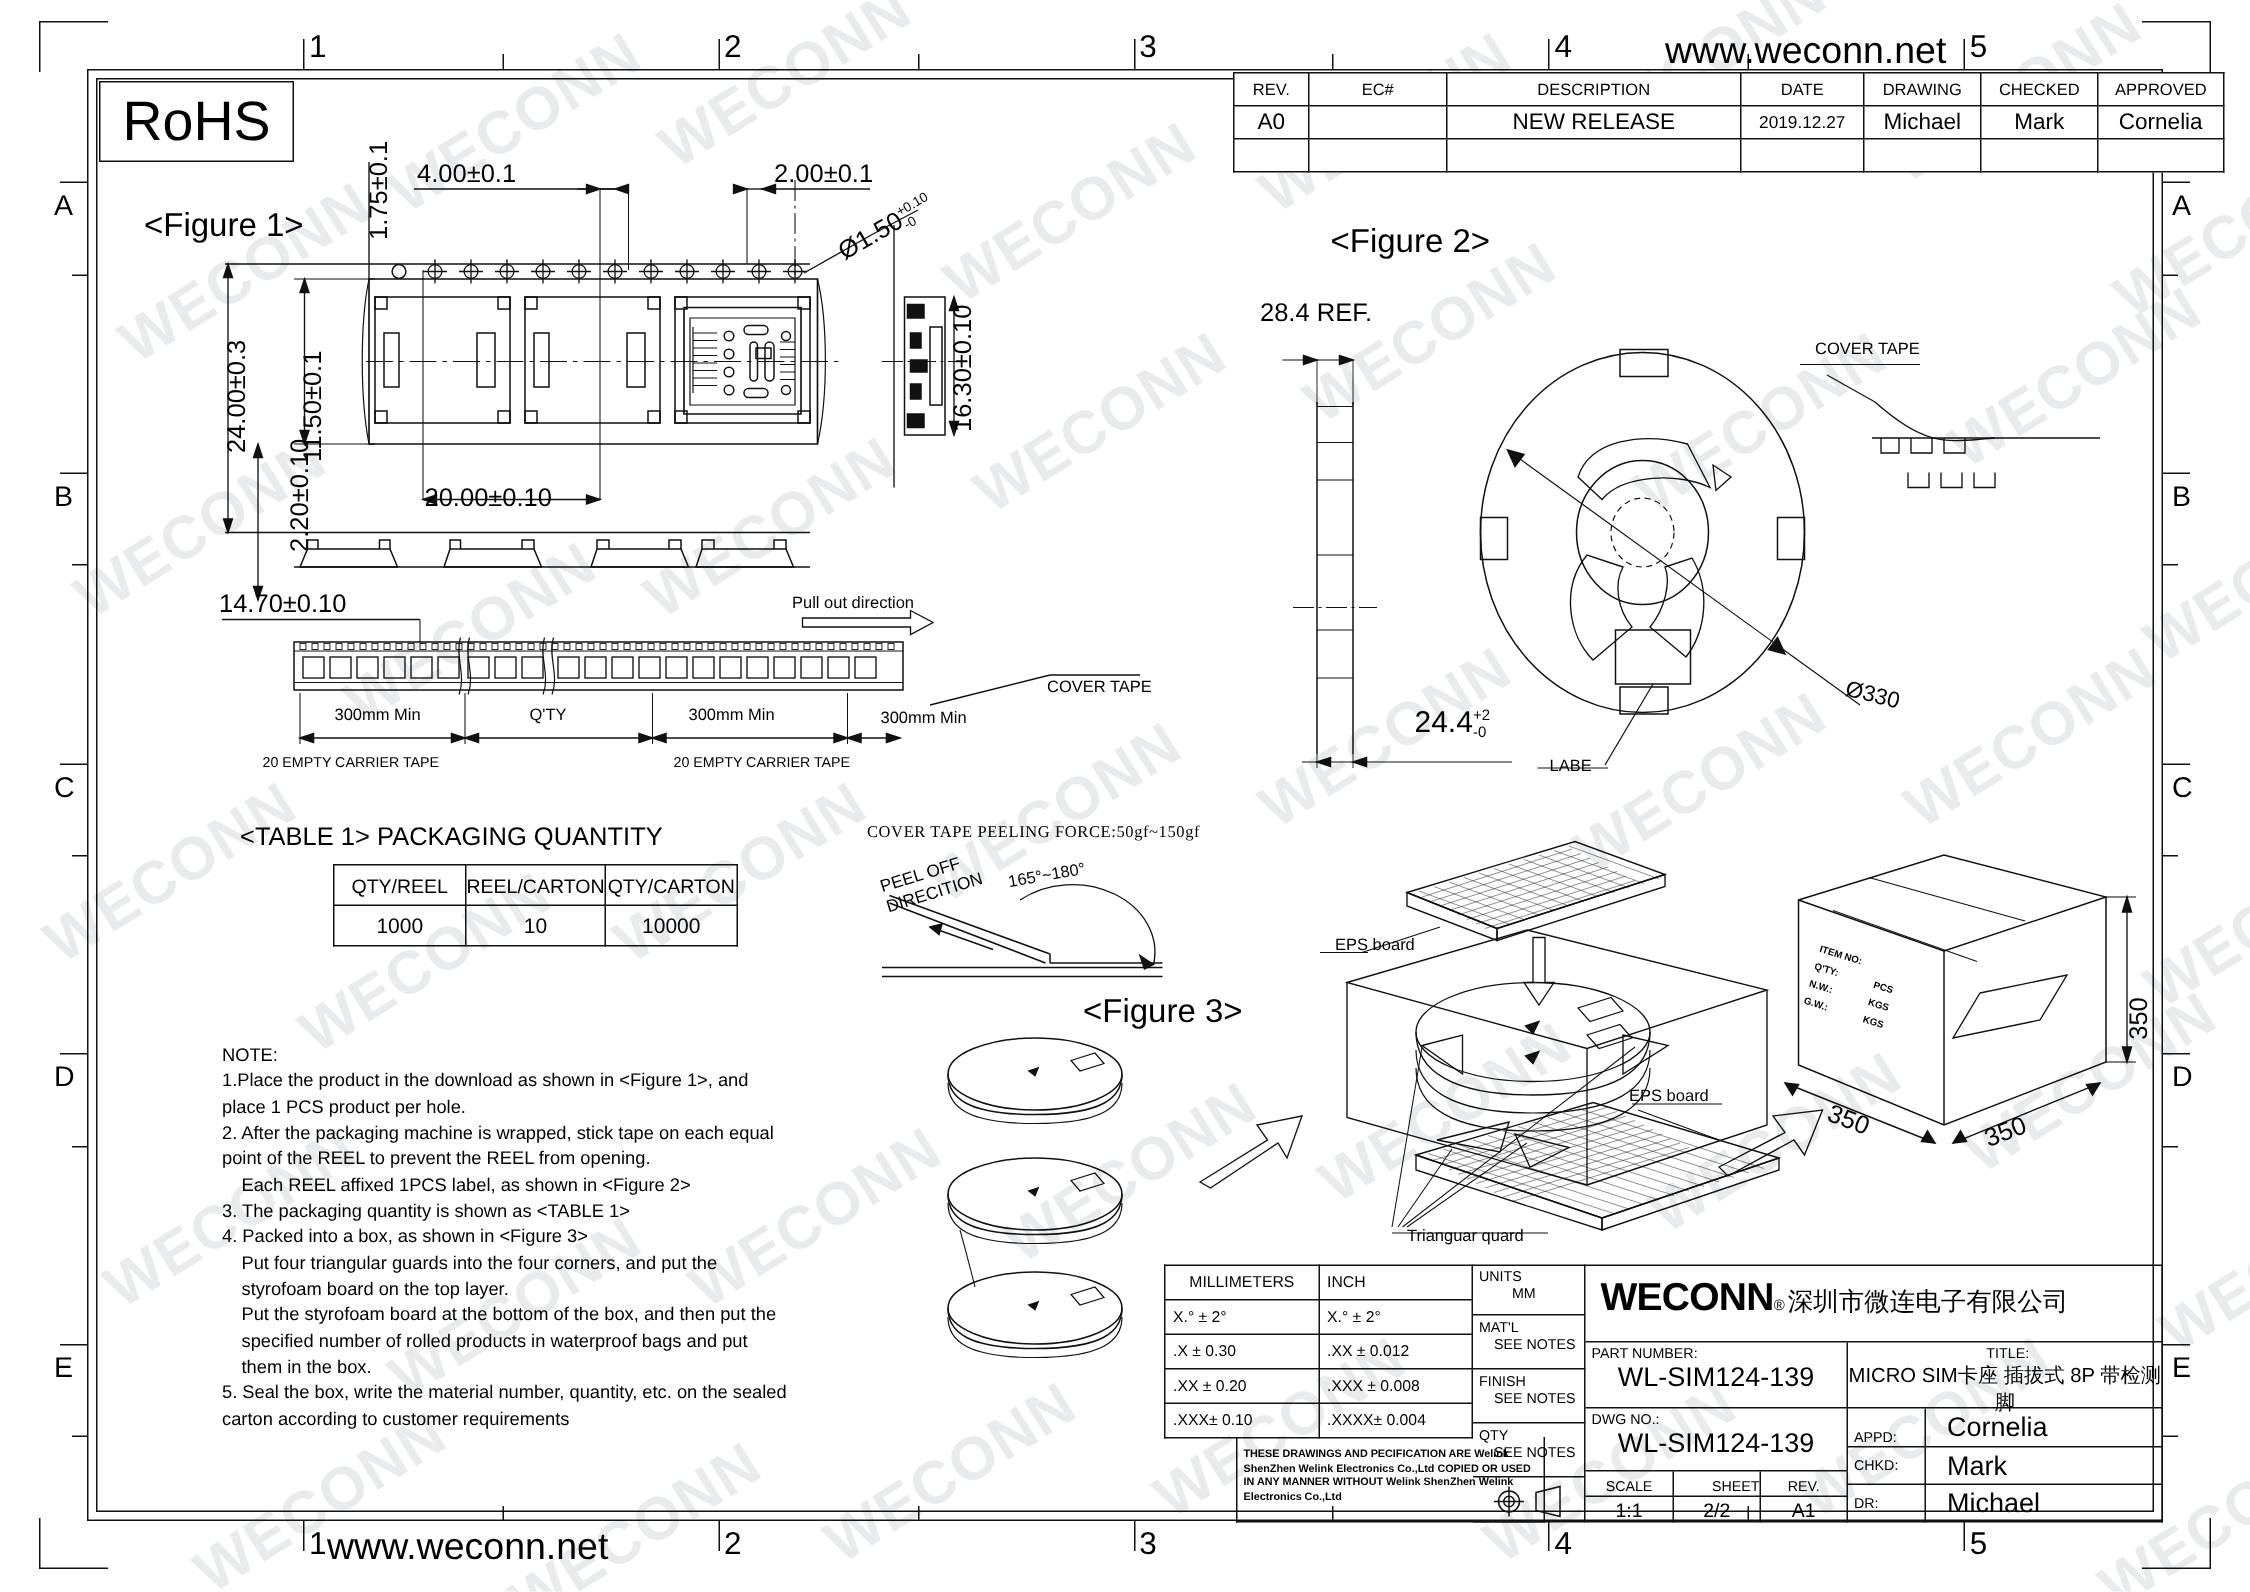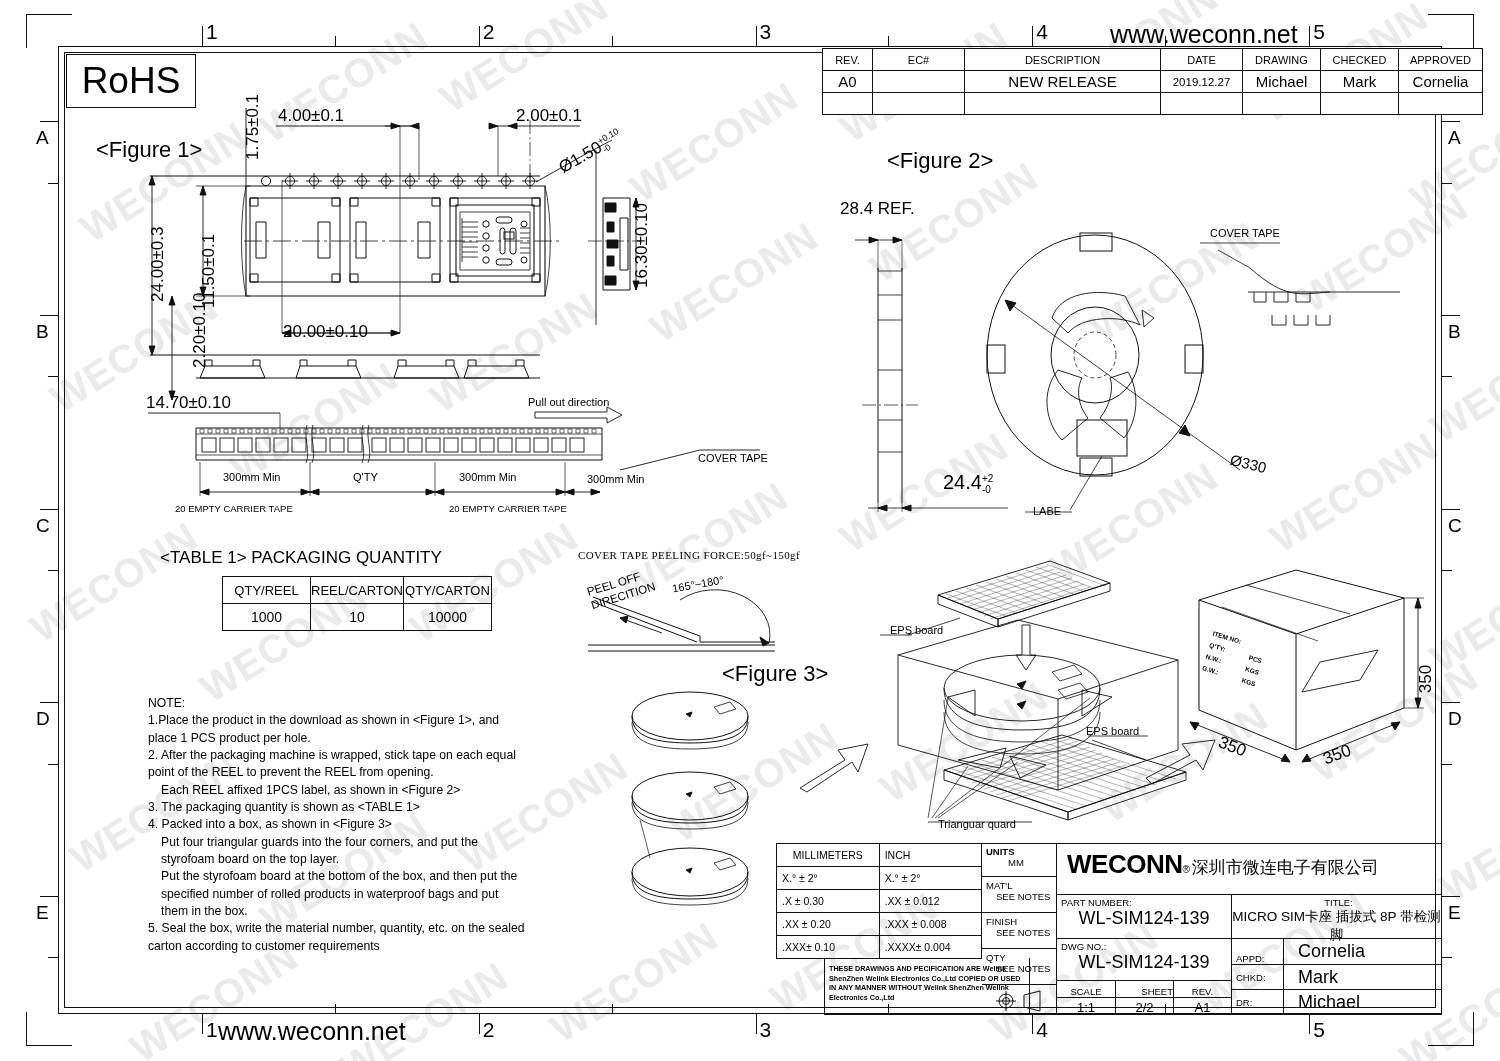--- a/index.html
+++ b/index.html
@@ -809,21 +809,21 @@
       <td>.XXXX± 0.004</td>
     </tr>
   </tbody>
     </table>
 
   <div class="cell" style="left:0;top:115px;width:206px;height:57px;padding:6px 4px;border-top:none;margin-left:48px;">
     <div class="disclaim">THESE DRAWINGS AND PECIFICATION  ARE Welink ShenZhen Welink Electronics Co.,Ltd  COPIED OR USED IN ANY MANNER WITHOUT Welink ShenZhen Welink Electronics Co.,Ltd</div>
   </div>
 
   <div class="cell" style="left:206px;top:0;width:75px;height:34px;border-left:none;">
-    <div class="fld-lab" style="padding:2px 0 0 4px;font-weight:bold;">UNITS</div>
+    <div class="fld-lab" style="padding:2px 0 0 4px;">UNITS</div>
     <div class="fld-lab" style="padding-left:26px;">MM</div>
   </div>
   <div class="cell" style="left:206px;top:34px;width:75px;height:36px;border-left:none;border-top:none;">
     <div class="fld-lab" style="padding:3px 0 0 4px;">MAT'L</div>
     <div class="fld-lab" style="padding-left:14px;">SEE NOTES</div>
   </div>
   <div class="cell" style="left:206px;top:70px;width:75px;height:36px;border-left:none;border-top:none;">
     <div class="fld-lab" style="padding:3px 0 0 4px;">FINISH</div>
     <div class="fld-lab" style="padding-left:14px;">SEE NOTES</div>
   </div>

